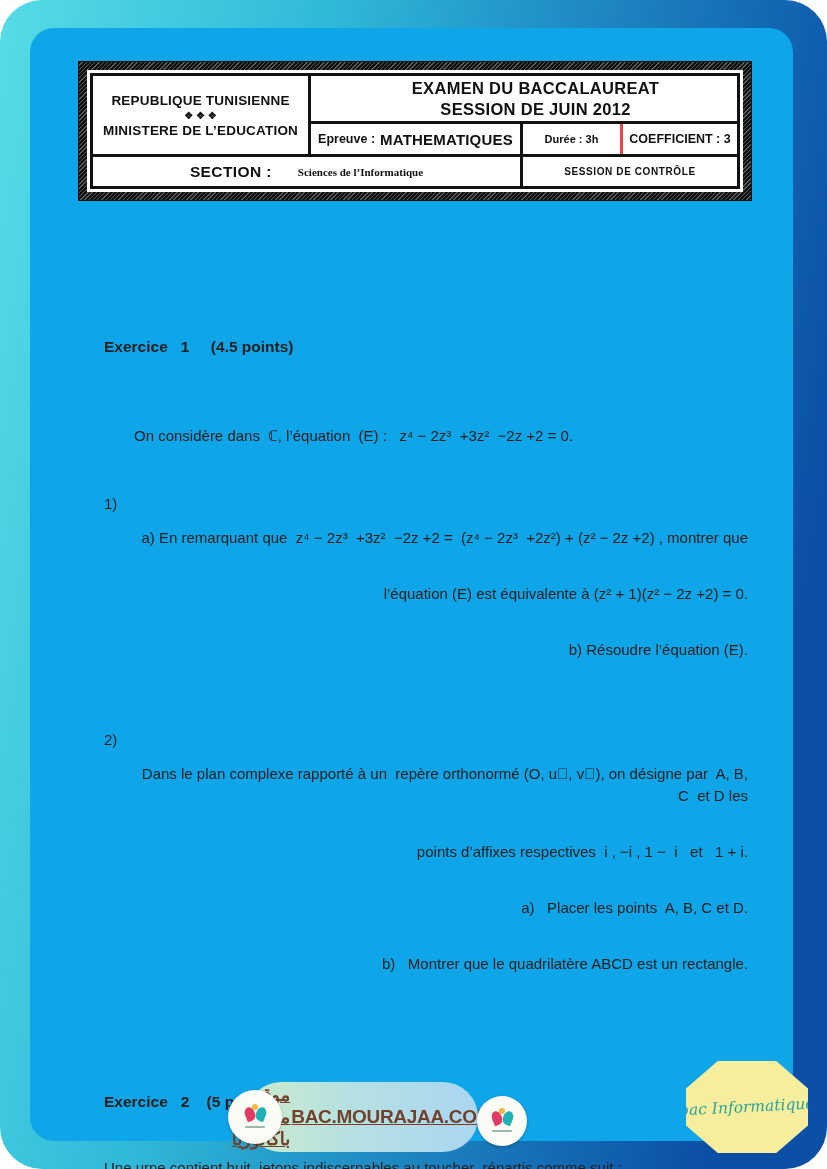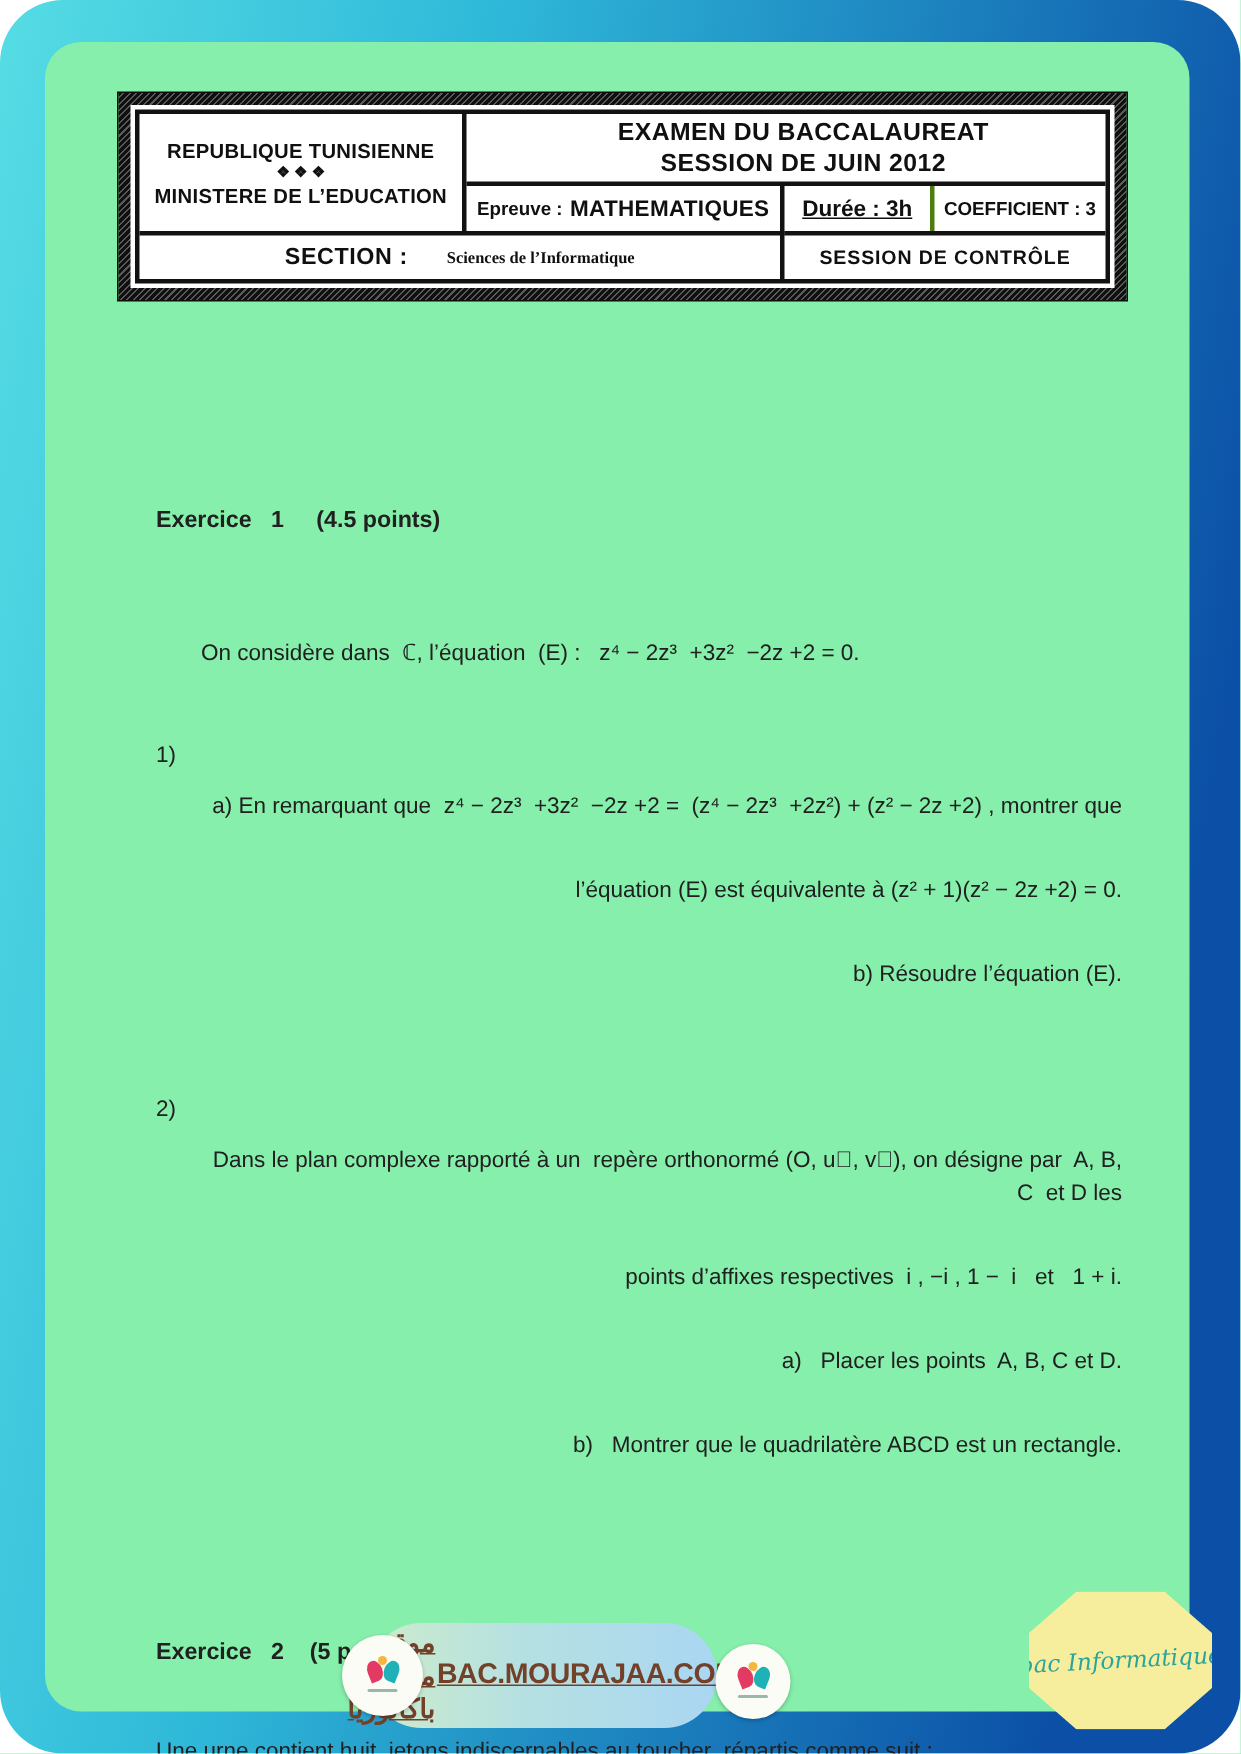--- a/index.html
+++ b/index.html
@@ -9,21 +9,21 @@
     font-family:"Liberation Sans", sans-serif;
     color:var(--ink,#202020);
   }
   
   .frame{
     position:absolute;inset:0;border-radius:42px;
     background:linear-gradient(100deg,var(--frame-start,#55dce4) 0%,var(--frame-mid,#2fb9d9) 32%,var(--frame-end,#0b4fa6) 88%);
   }
   .paper{
     position:absolute;left:30px;top:28px;right:34px;bottom:28px;
-    background:#86efac;border-radius:24px;
+    background:#0ea5e9;border-radius:24px;
   }
   
   .hdr-frame1{
     position:absolute;left:48px;top:33px;width:674px;box-sizing:border-box;
     border:1px solid #0e0e0e;padding:8px;
     background:repeating-linear-gradient(135deg,#101010 0 2px,#5a5a5a 2px 3px);
   }
   .hdr-frame2{background:#ffffff;padding:3px;}
   .hdr-frame3{border:3px solid #121212;}
   .hdr-grid{
@@ -33,26 +33,26 @@
   }
   .cell{box-sizing:border-box;display:flex;align-items:center;justify-content:center;}
   .c-org{grid-row:1/3;grid-column:1;border-right:3px solid #121212;flex-direction:column;padding:4px 2px;}
   .c-org .l1{font-size:13.5px;letter-spacing:.2px;}
   .c-org .dia{font-size:10px;line-height:11px;margin:2px 0;}
   .c-org .l2{font-size:13.5px;letter-spacing:.2px;}
   .c-title{grid-row:1;grid-column:2/5;border-bottom:3px solid #121212;flex-direction:column;line-height:21px;font-size:16.5px;letter-spacing:.3px;padding-left:23px;}
   .c-epreuve{grid-row:2;grid-column:2;border-right:3px solid #121212;gap:5px;}
   .c-epreuve .lab{font-size:12.5px;}
   .c-epreuve .val{font-size:15px;letter-spacing:.2px;}
-  .c-duree{grid-row:2;grid-column:3;border-right:3px solid #4d7c0f;font-size:15px;text-decoration:underline;}
+  .c-duree{grid-row:2;grid-column:3;border-right:3px solid #ef4444;font-size:11px;}
   .c-coeff{grid-row:2;grid-column:4;font-size:12.5px;}
   .c-section{grid-row:3;grid-column:1/3;border-top:3px solid #121212;border-right:3px solid #121212;gap:26px;}
   .c-section .lab{font-size:15.5px;letter-spacing:.4px;}
   .c-section .val{font-family:"Liberation Serif", serif;font-size:11px;font-weight:bold;}
-  .c-session{grid-row:3;grid-column:3/5;border-top:3px solid #121212;font-size:13px;letter-spacing:.6px;}
+  .c-session{grid-row:3;grid-column:3/5;border-top:3px solid #121212;font-size:10px;letter-spacing:.6px;}
   
   .content{
     position:absolute;left:74px;top:240px;width:644px;
     font-size:15px;white-space:pre-wrap;
   }
   .h-ex{font-weight:bold;font-size:15.5px;line-height:22px;margin:0 0 4px 0;}
   .line{line-height:22px;}
   .intro{margin-left:30px;margin-bottom:12px;margin-top:29px;}
   .li{display:flex;align-items:flex-start;}
   .li .num{width:30px;flex:none;line-height:22px;font-weight:bold;font-weight:normal;}

